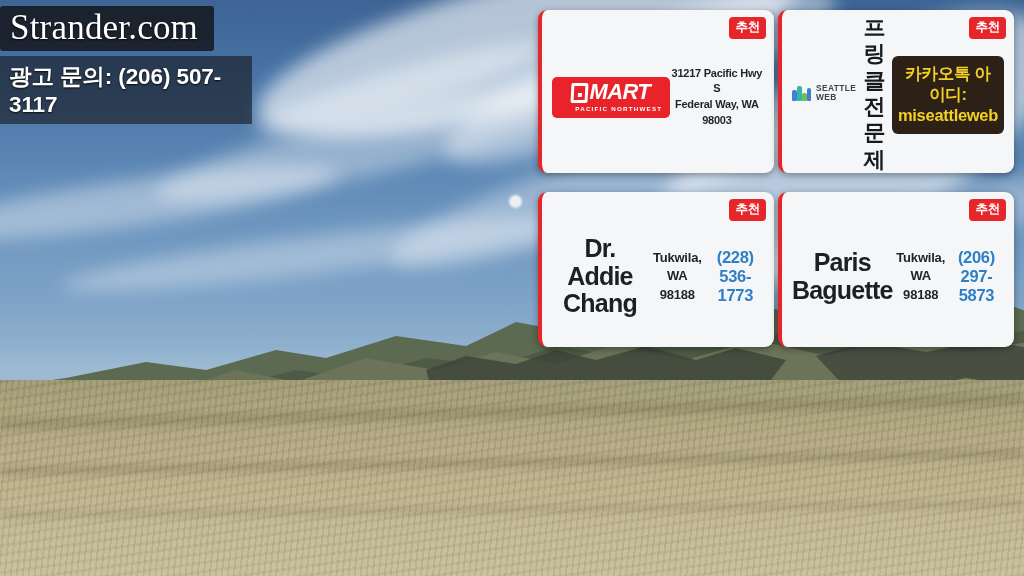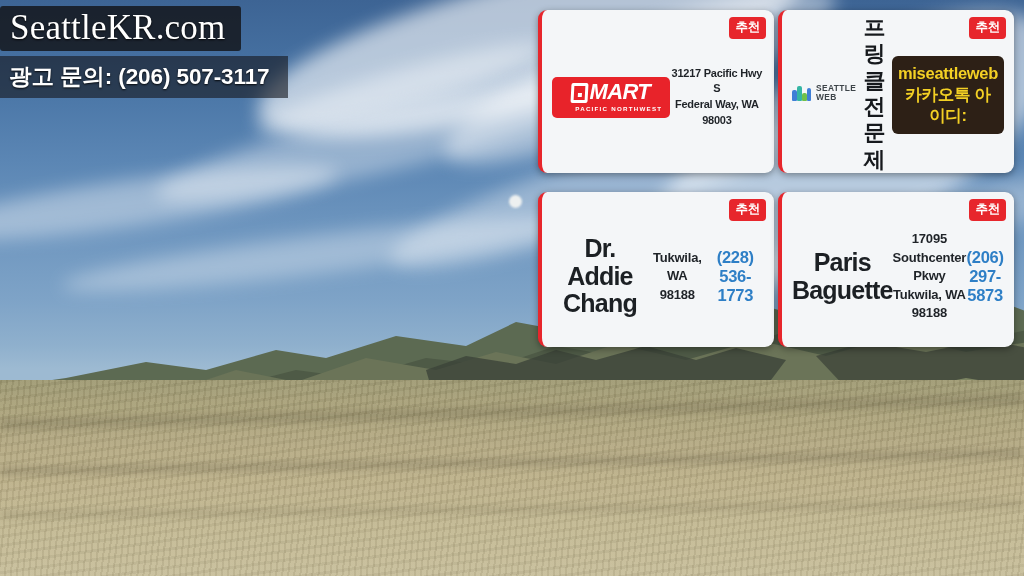--- a/index.html
+++ b/index.html
@@ -120,21 +120,21 @@
   }
   .logo-phone {
     display: block;
     margin-top: 5px;
     background: rgba(22,24,30,0.62);
     color: #ffffff;
     font-size: 22.5px;
     font-weight: 700;
     letter-spacing: -0.1px;
     padding: 5px 12px 6px 9px;
-    width: 288px;
+    width: 252px;
     box-sizing: border-box;
     text-shadow: 0 1px 2px rgba(0,0,0,.85);
   }
 
   
   .card {
     position: absolute;
     background: #f4f6f8;
     border-left: 4px solid #e7262c;
     border-radius: 9px;
@@ -401,21 +401,21 @@
     </div>
 
     <div class="valley">
       <div class="valley-band vb1"></div>
       <div class="valley-band vb2"></div>
       <div class="valley-band vb3"></div>
     </div>
   </div>
 
   <div class="logo-wrap">
-    <div class="logo-title">SeattleKR.com</div>
+    <div class="logo-title">Strander.com</div>
     <div class="logo-phone">광고 문의: (206) 507-3117</div>
   </div>
 
   <div class="card" id="card-hmart">
     <div class="badge">추천</div>
     <div class="card-inner">
       <div class="hmart-logo">
         <div class="hmart-row">
           <span class="hmart-h"></span>
           <span class="hmart-mart">MART</span>
@@ -439,43 +439,42 @@
             <i></i>
             <i></i>
         </span>
         <span class="sw-name">
           <span>SEATTLE</span><br>
           <span>WEB</span>
         </span>
       </div>
       <div class="sw-head">스프링클 전문 제작</div>
       <div class="sw-kakao">
+        <div>카카오톡 아이디:</div>
         <div>miseattleweb</div>
-        <div>카카오톡 아이디:</div>
       </div>
     </div>
   </div>
 
   <div class="card" id="card-addie">
     <div class="badge">추천</div>
     <div class="card-inner">
       <div class="biz-name">Dr. Addie Chang</div>
       <div class="biz-addr">
         <div>Tukwila, WA 98188</div>
       </div>
       <div class="biz-phone">(228) 536-1773</div>
     </div>
   </div>
 
   <div class="card" id="card-paris">
     <div class="badge">추천</div>
     <div class="card-inner">
       <div class="biz-name">Paris Baguette</div>
       <div class="biz-addr">
-        <div>17095 Southcenter Pkwy</div>
         <div>Tukwila, WA 98188</div>
       </div>
       <div class="biz-phone">(206) 297-5873</div>
     </div>
   </div>
 
 
 </div>
 
 </body></html>

